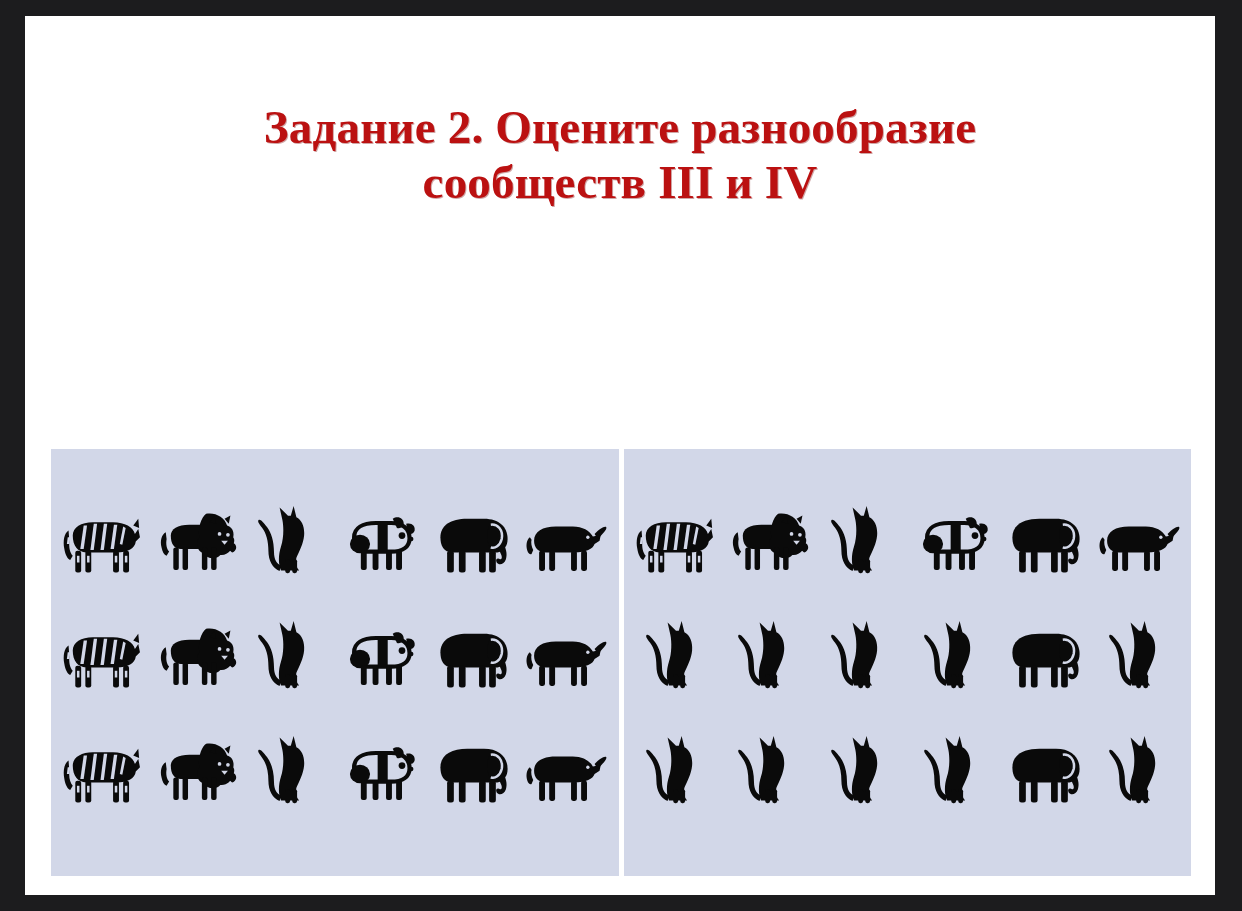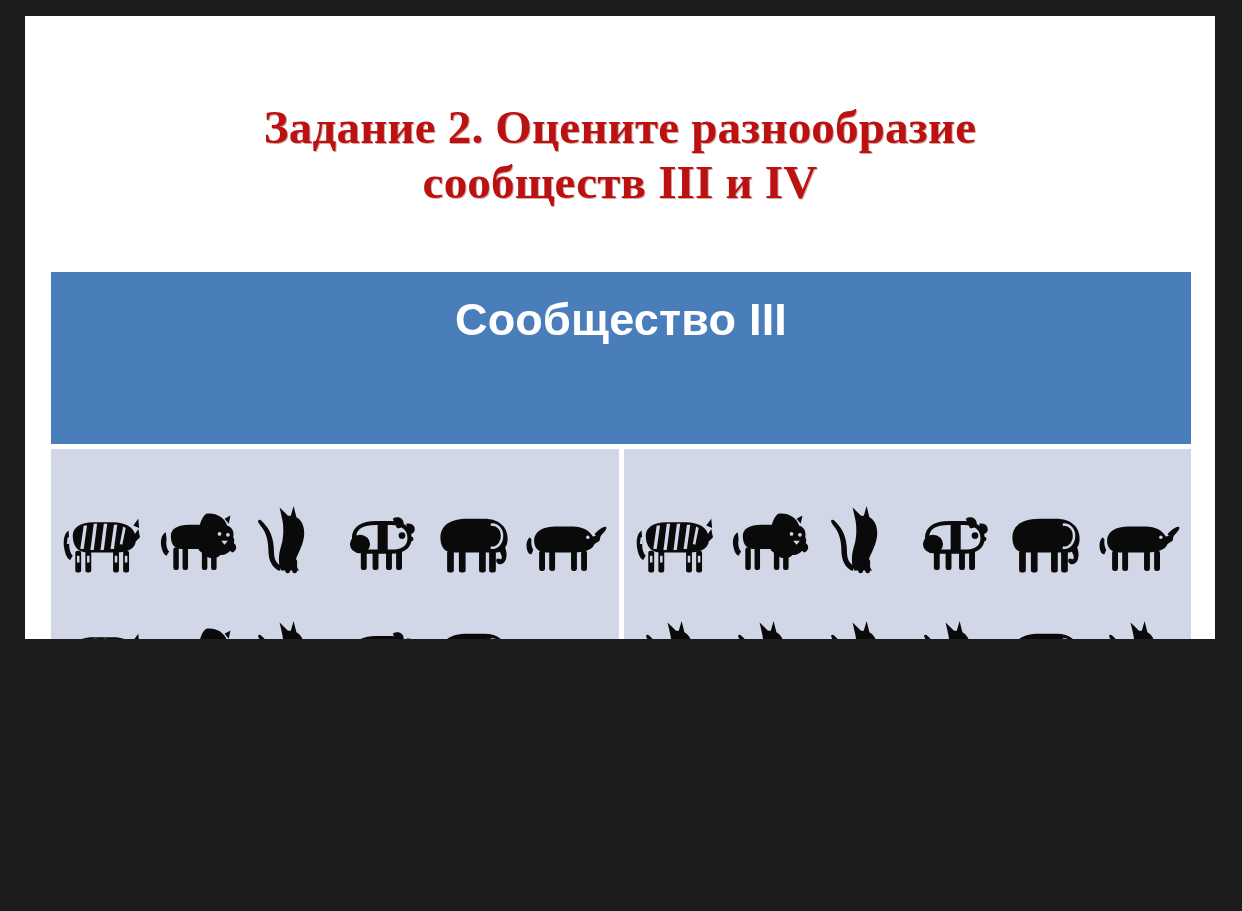--- a/index.html
+++ b/index.html
@@ -18,21 +18,21 @@
     left: 0; top: 0;
     width: 1242px;
     height: 911px;
     background: #1c1c1e;
   }
   #slide {
     position: absolute;
     left: 25px;
     top: 16px;
     width: 1190px;
-    height: 623px;
+    height: 879px;
     background: #ffffff;
     overflow: hidden;
   }
   #title {
     position: absolute;
     left: 0;
     top: 84px;
     width: 1190px;
     text-align: center;
     font-family: "Liberation Serif", serif;
@@ -105,21 +105,20 @@
 <body>
 
 <div id="slide-frame">
   <div id="slide">
 
     <div id="title">Задание 2. Оцените разнообразие
 сообществ III и IV</div>
 
     <div id="table">
       <div class="table-row-head">
-        <div class="head-cell">Сообщество III</div>
       </div>
       <div class="table-row-body">
         <div class="body-cell">
             <div class="animal-row">
               <div class="animal">
                 <svg viewBox="0 0 100 82" width="84" height="69">
     <g fill="#0a0a0a">
       <path d="M14 34 C14 24 24 18 38 18 L62 18 C76 18 86 24 88 32 L92 26 L94 36 L89 41
                C88 49 80 54 66 54 L30 54 C20 54 14 46 14 34 Z"></path>
       <path d="M86 22 L92 14 L93 25 Z"></path>

